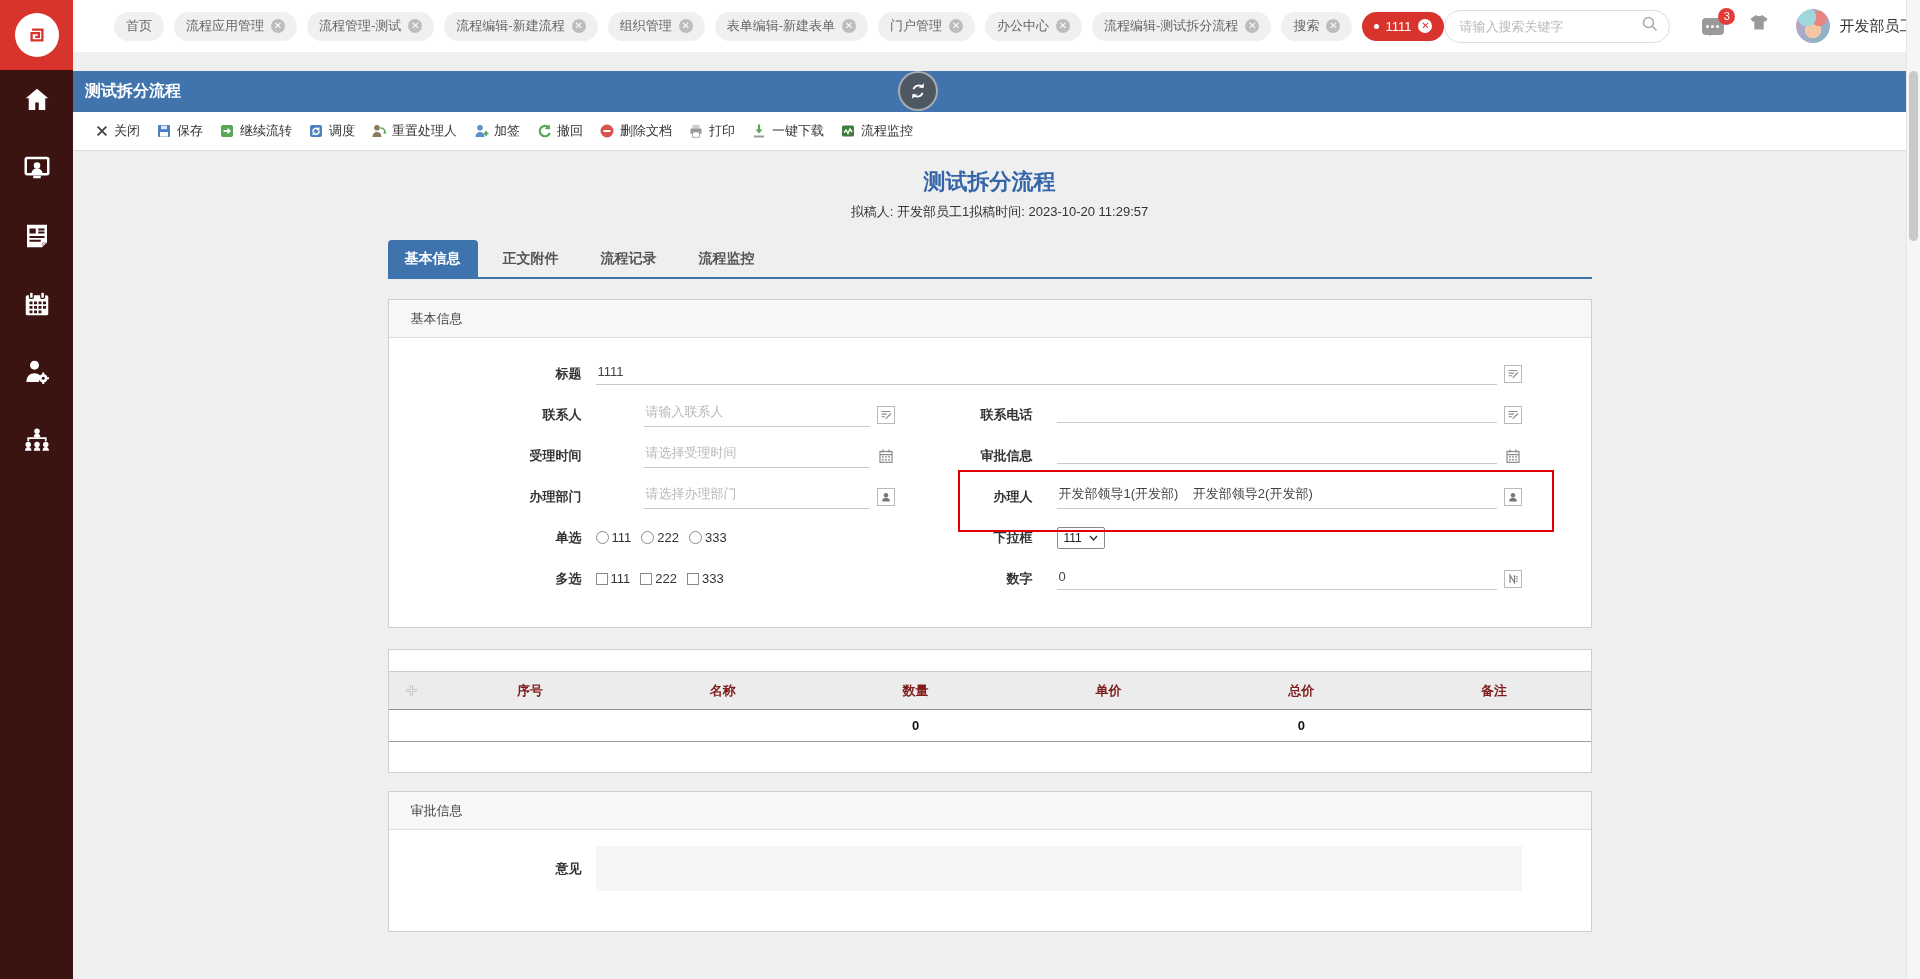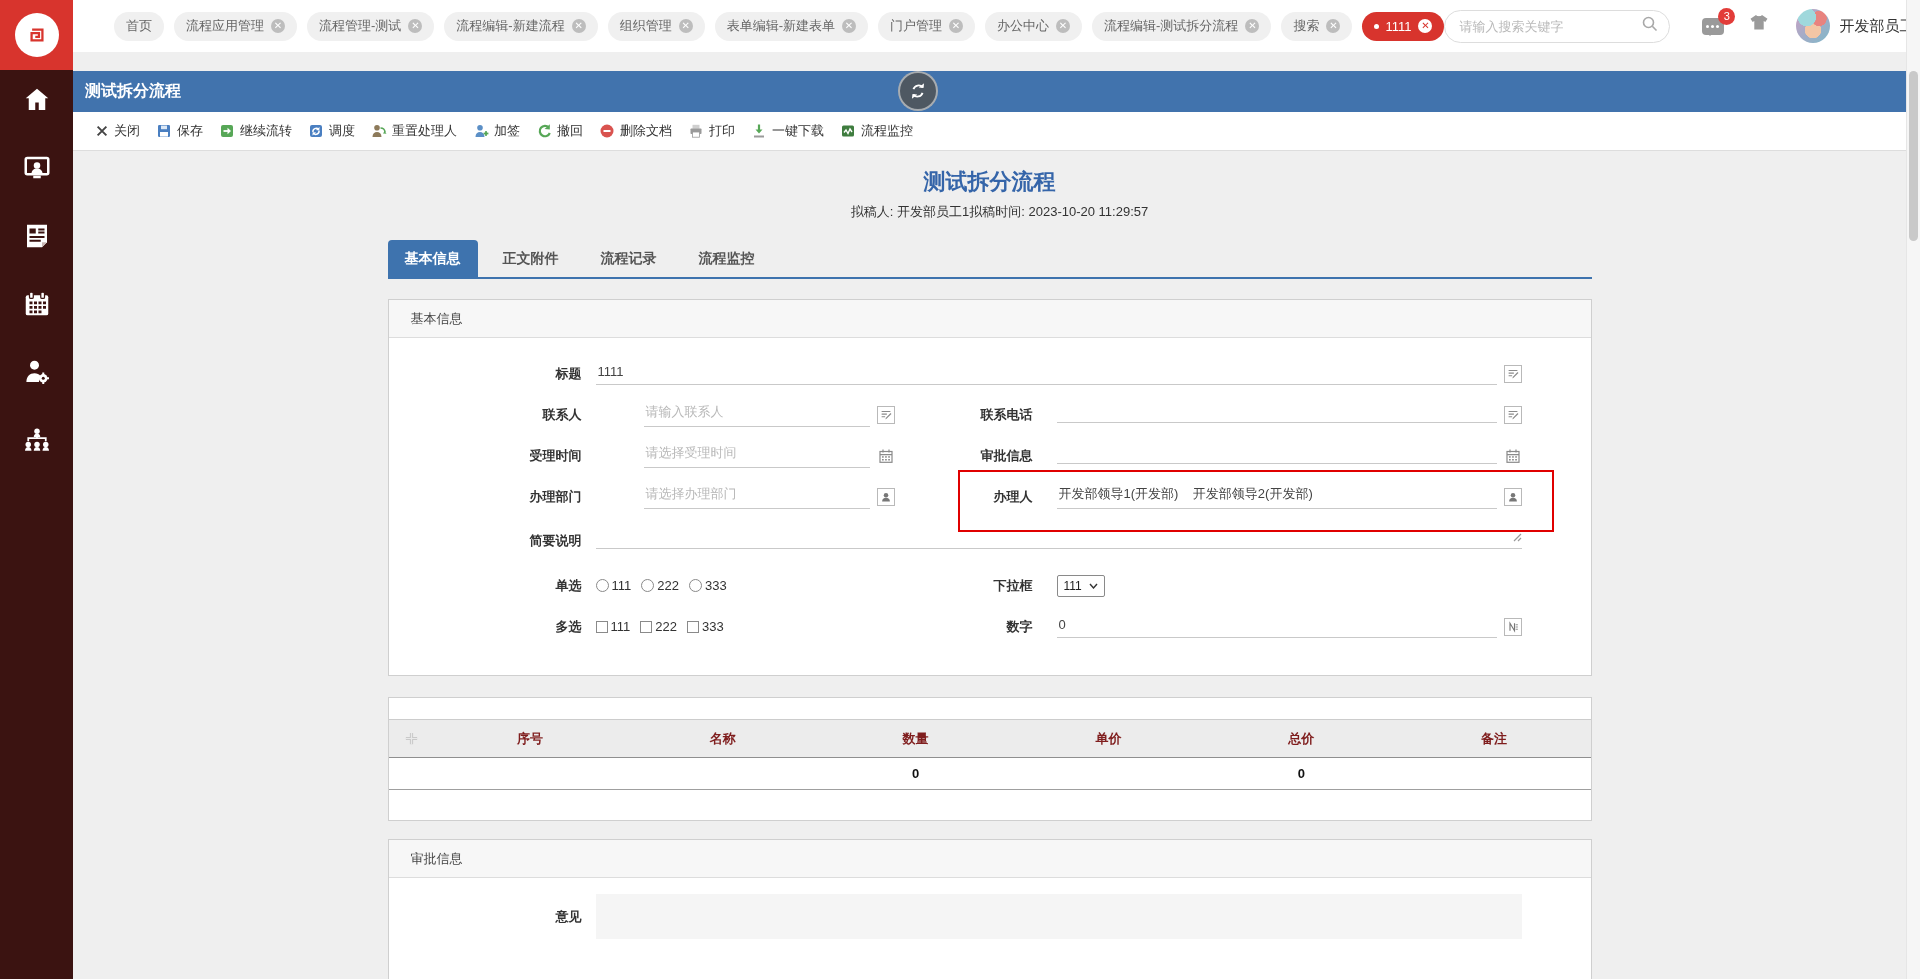--- a/index.html
+++ b/index.html
@@ -481,28 +481,20 @@
             <span class="line">开发部领导1(开发部)    开发部领导2(开发部)</span>
             <span class="ficon">
                 <svg width="12" height="12" viewBox="0 0 16 16">
                   <circle cx="8" cy="5.5" r="3" fill="#777"></circle>
                   <path d="M2.8 14 c0-3.4 2.2-5 5.2-5 s5.2 1.6 5.2 5 Z" fill="#777"></path>
                 </svg>
               </span>
           </div>
         </div>
 
-        <div class="frow h48">
-          <span class="lbl">简要说明</span>
-          <div class="fld full">
-            <span class="line"><span class="resize-handle"><svg width="9" height="9" viewBox="0 0 9 9">
-                    <path d="M8 1 L1 8 M8 5 L5 8" stroke="#999" stroke-width="1.2"></path>
-                  </svg></span></span>
-          </div>
-        </div>
 
         <div class="frow">
           <span class="lbl">单选</span>
           <div class="fld">
             <div class="opt-group">
               <span class="opt">
                   <span class="rdot"></span>
                   <span>111</span>
                 </span>
               <span class="opt">

